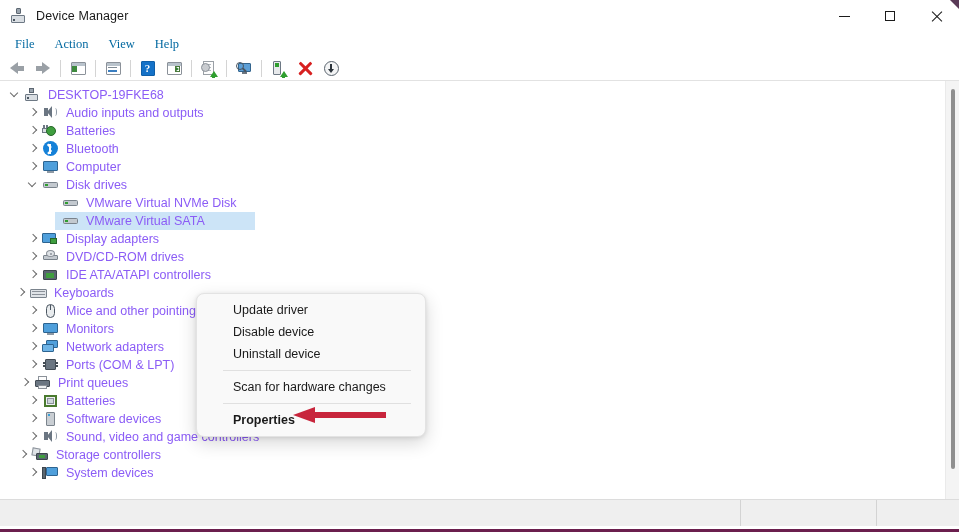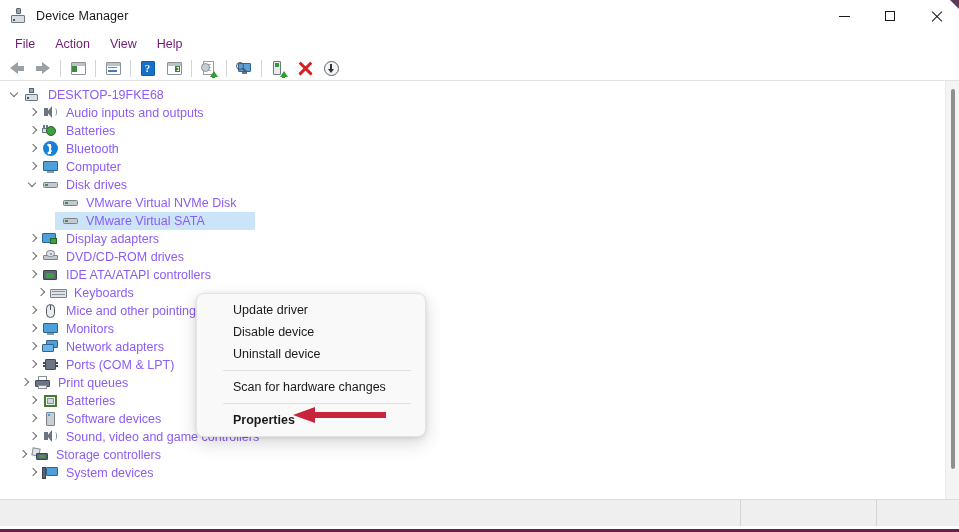--- a/index.html
+++ b/index.html
@@ -81,23 +81,24 @@
   }
 
   
   .menubar {
     height: 24px;
     display: flex; align-items: center;
     padding-left: 5px;
     background: #ffffff;
   }
   .menu-item {
-    font-size: 12.5px; color: #701a75;
+    font-size: 12.5px; color: #0369a1;
     padding: 3px 10px;
     border-radius: 3px;
+    font-family: Liberation Serif, serif;
   }
 
   
   .toolbar {
     height: 25px;
     display: flex; align-items: center;
     padding-left: 4px;
     background: #ffffff;
     border-bottom: 1px solid #e2e2e2;
   }
@@ -677,21 +678,21 @@
         <span class="chev">
             <i></i>
           </span>
         <span class="ticon g-ide">
             <span class="b"></span>
             <span class="c"></span>
           </span>
         <span class="label">IDE ATA/ATAPI controllers</span>
       </div>
 
-      <div class="row" style="padding-left:34px">
+      <div class="row" style="padding-left:14px">
         <span class="chev">
             <i></i>
           </span>
         <span class="ticon g-kbd">
             <span class="b"></span>
             <span class="r"></span>
           </span>
         <span class="label">Keyboards</span>
       </div>
 

